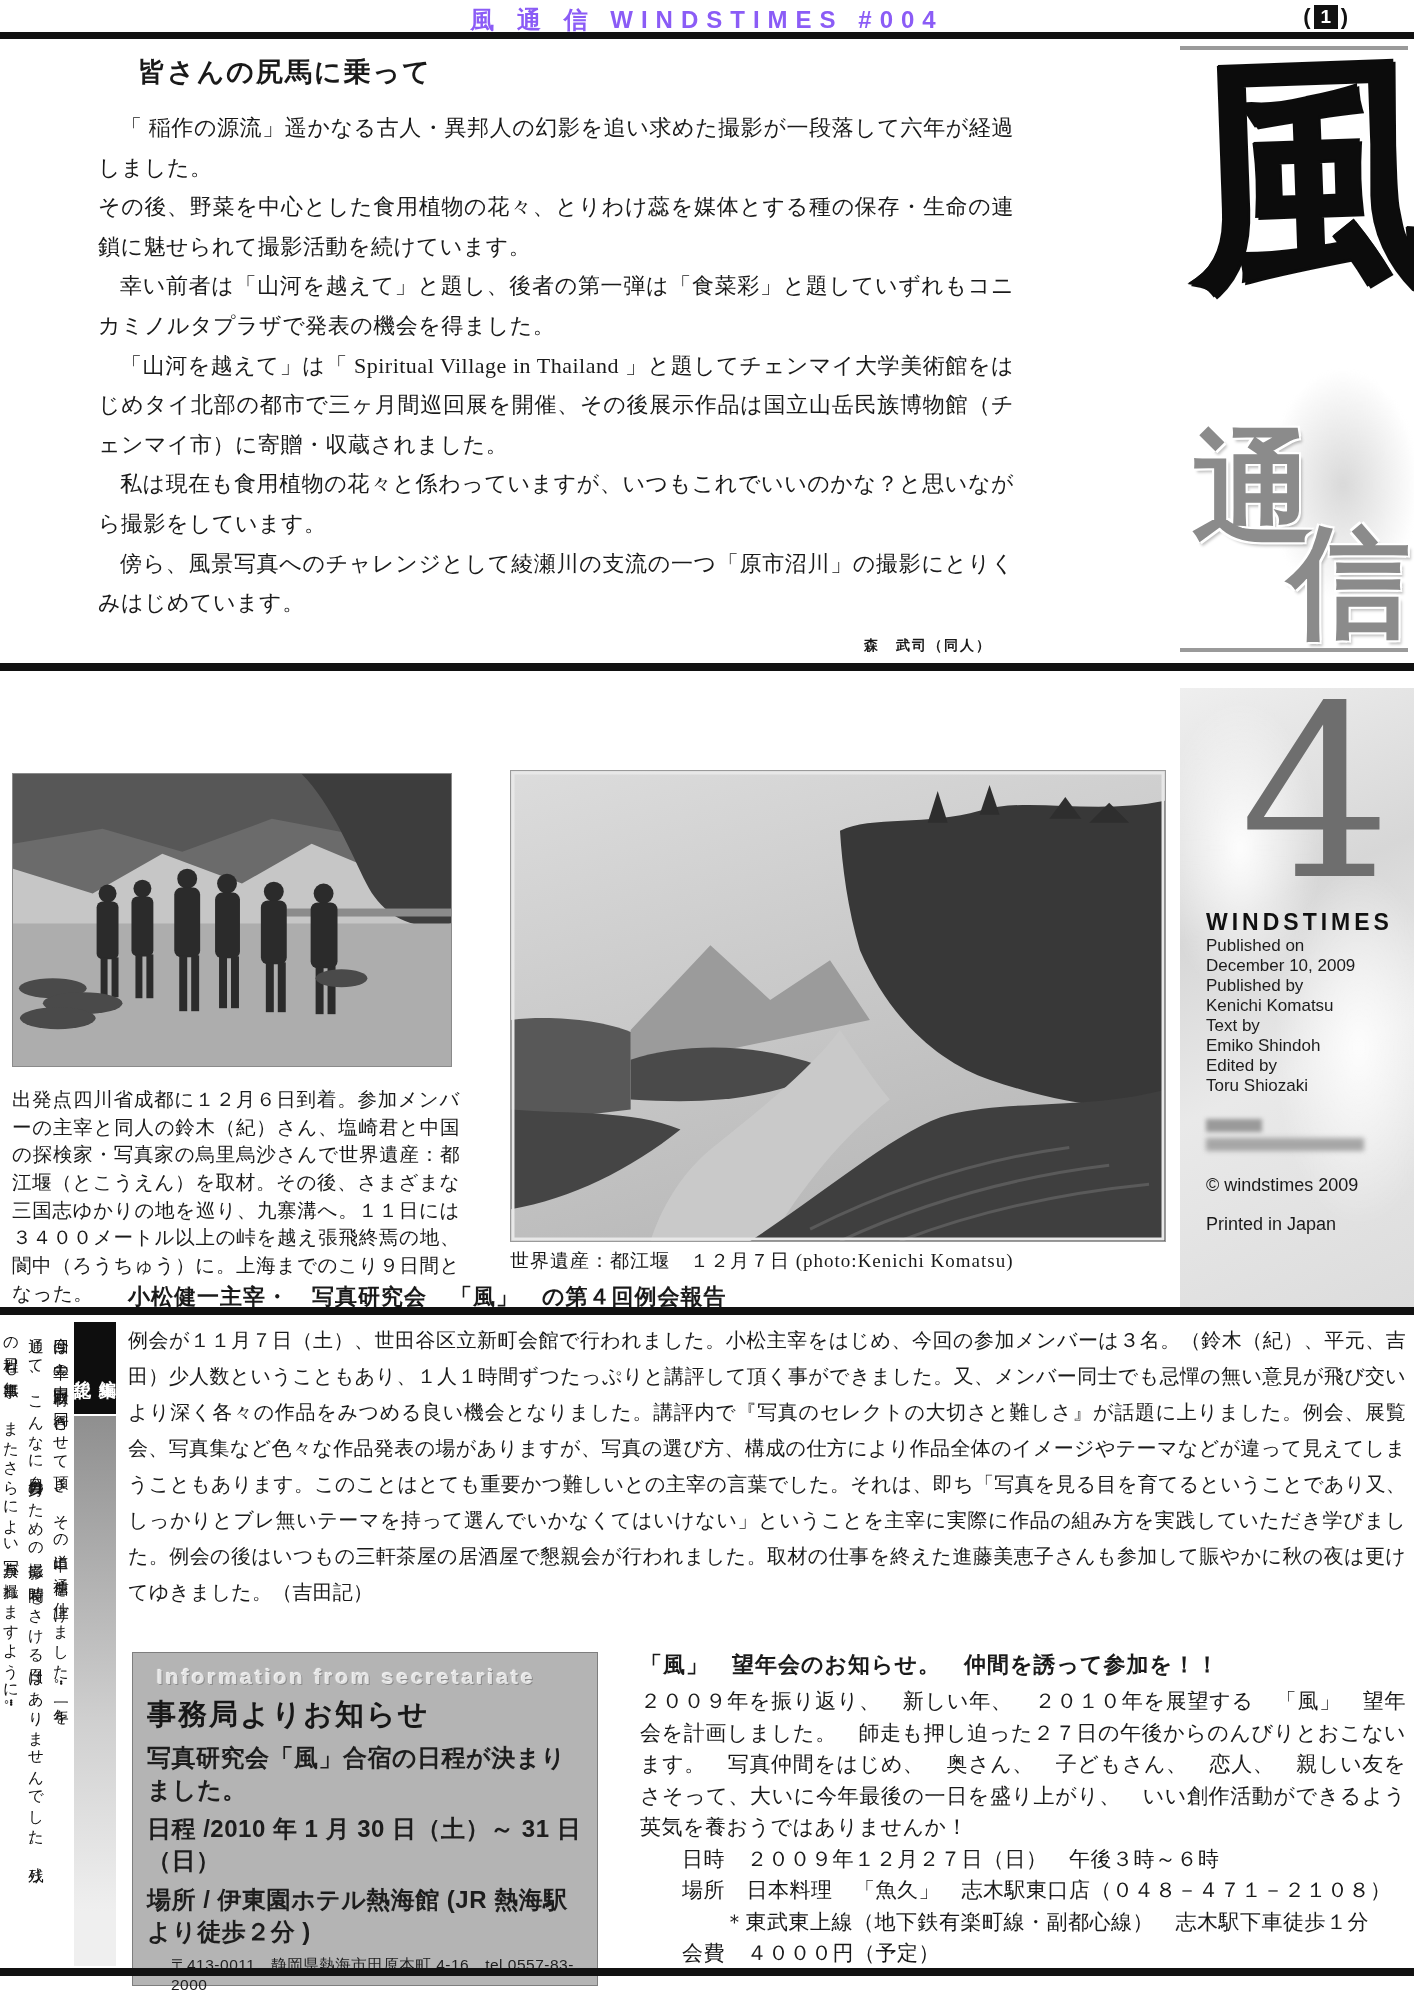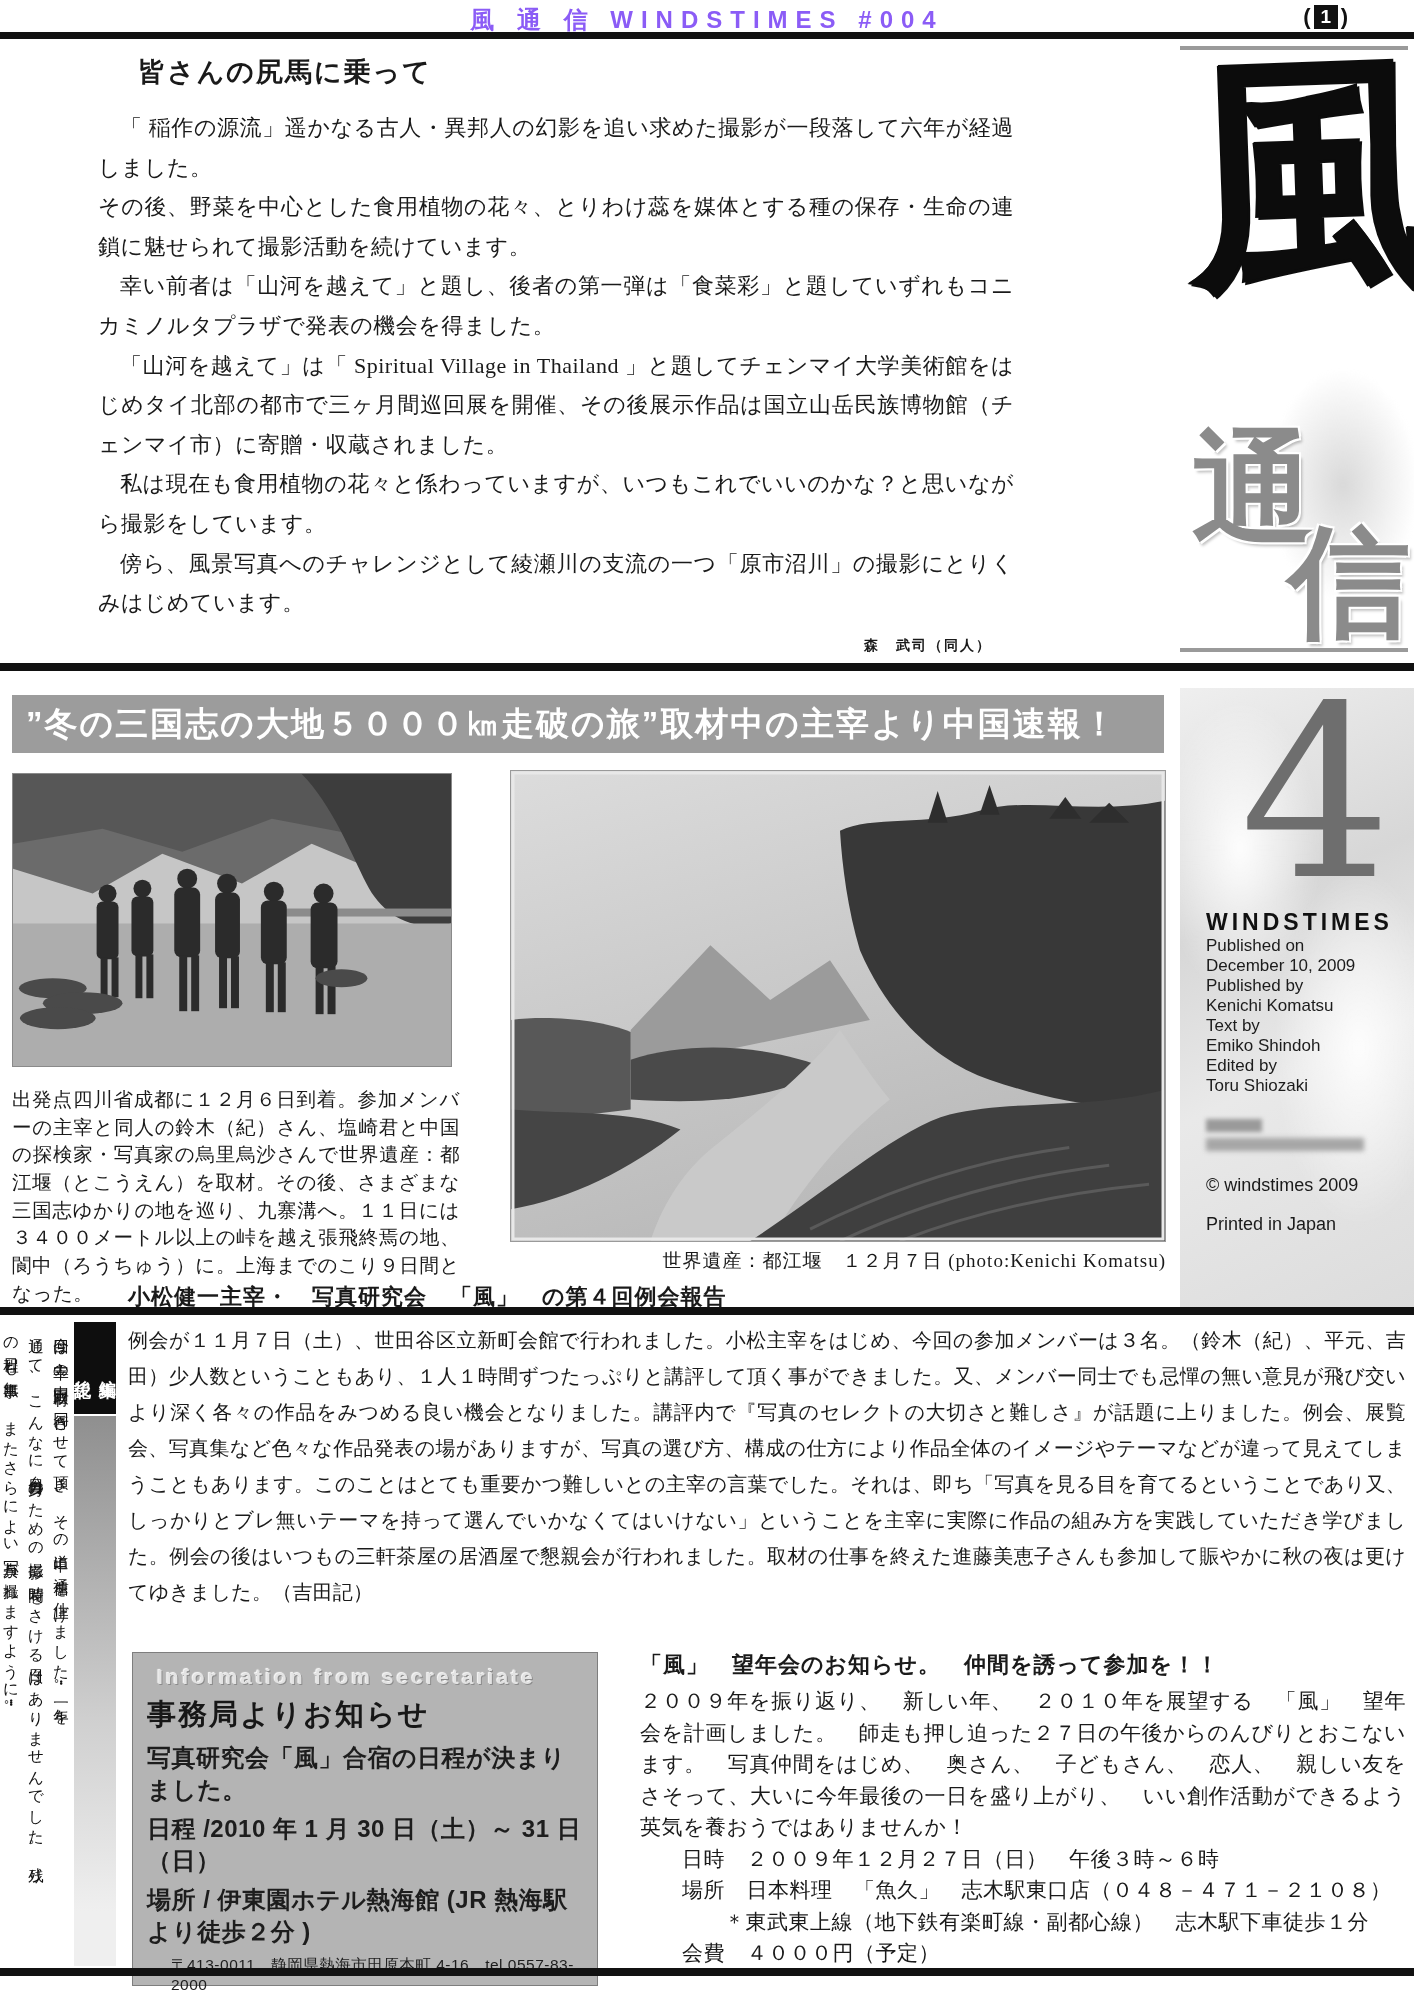--- a/index.html
+++ b/index.html
@@ -46,21 +46,21 @@
 
   
   .banner{position:absolute;left:12px;top:695px;width:1152px;height:58px;background:#9c9c9c;
       color:#fff;font-family:"Liberation Sans", sans-serif;font-weight:700;font-size:33px;
       line-height:58px;padding-left:14px;box-sizing:border-box;letter-spacing:2px;white-space:nowrap;overflow:hidden;}
   .photo-left{position:absolute;left:12px;top:773px;width:440px;height:294px;border:1px solid #8a8a8a;box-sizing:border-box;}
   .photo-right{position:absolute;left:510px;top:770px;width:656px;height:472px;border:1px solid #9a9a9a;box-sizing:border-box;}
   .photo-left svg,.photo-right svg{display:block;width:100%;height:100%;}
   .caption-left{position:absolute;left:12px;top:1086px;width:448px;font-size:19.5px;line-height:1.42;
       text-align:justify;letter-spacing:0.5px;}
-  .caption-right{position:absolute;left:510px;top:1248px;width:656px;text-align:right;font-size:19px;letter-spacing:1px;}
+  .caption-right{position:absolute;left:510px;top:1248px;width:656px;text-align:left;font-size:19px;letter-spacing:1px;}
 
   
   .colophon{position:absolute;left:1180px;top:688px;width:234px;height:619px;
       background:linear-gradient(155deg,#efefef 0%,#d7d7d7 35%,#e9e9e9 60%,#dcdcdc 100%);
       font-family:"Liberation Sans", sans-serif;box-sizing:border-box;padding:0 0 0 26px;overflow:hidden;}
   .colophon .swirl1{position:absolute;left:-20px;top:10px;width:160px;height:300px;
       background:radial-gradient(closest-side,rgba(255,255,255,.95),rgba(255,255,255,0));filter:blur(4px);}
   .colophon .swirl2{position:absolute;right:-30px;top:180px;width:170px;height:360px;
       background:radial-gradient(closest-side,rgba(255,255,255,.9),rgba(255,255,255,0));filter:blur(5px);}
   .big4{position:relative;font-family:"DejaVu Serif", serif;font-size:238px;line-height:0.82;
@@ -138,21 +138,20 @@
     <div class="mh-line t"></div>
     <div class="mh-swirl"></div>
     <div class="wind-kanji">風</div>
     <div class="tsu-kanji">通</div>
     <div class="shin-kanji">信</div>
     <div class="mh-line b"></div>
   </aside>
 
   <div class="rule rule2"></div>
 
-  <div class="banner">”冬の三国志の大地５０００㎞走破の旅”取材中の主宰より中国速報！</div>
 
   <div class="photo-left">
     <svg viewBox="0 0 440 293" preserveAspectRatio="none">
       <rect x="0" y="0" width="440" height="293" fill="#c6c6c6"></rect>
       <polygon points="0,0 440,0 440,60 360,95 300,70 230,110 150,80 80,120 0,95" fill="#6b6b6b"></polygon>
       <polygon points="0,0 440,0 440,40 350,62 260,45 170,78 90,55 0,70" fill="#575757"></polygon>
       <path d="M290,0 L440,0 L440,150 C400,160 370,140 355,110 C340,80 320,30 290,0 Z" fill="#3d3d3d"></path>
       <rect x="0" y="150" width="440" height="143" fill="#adadad"></rect>
       <rect x="250" y="135" width="190" height="8" fill="#8b8b8b"></rect>
       <g fill="#2b2b2b">

